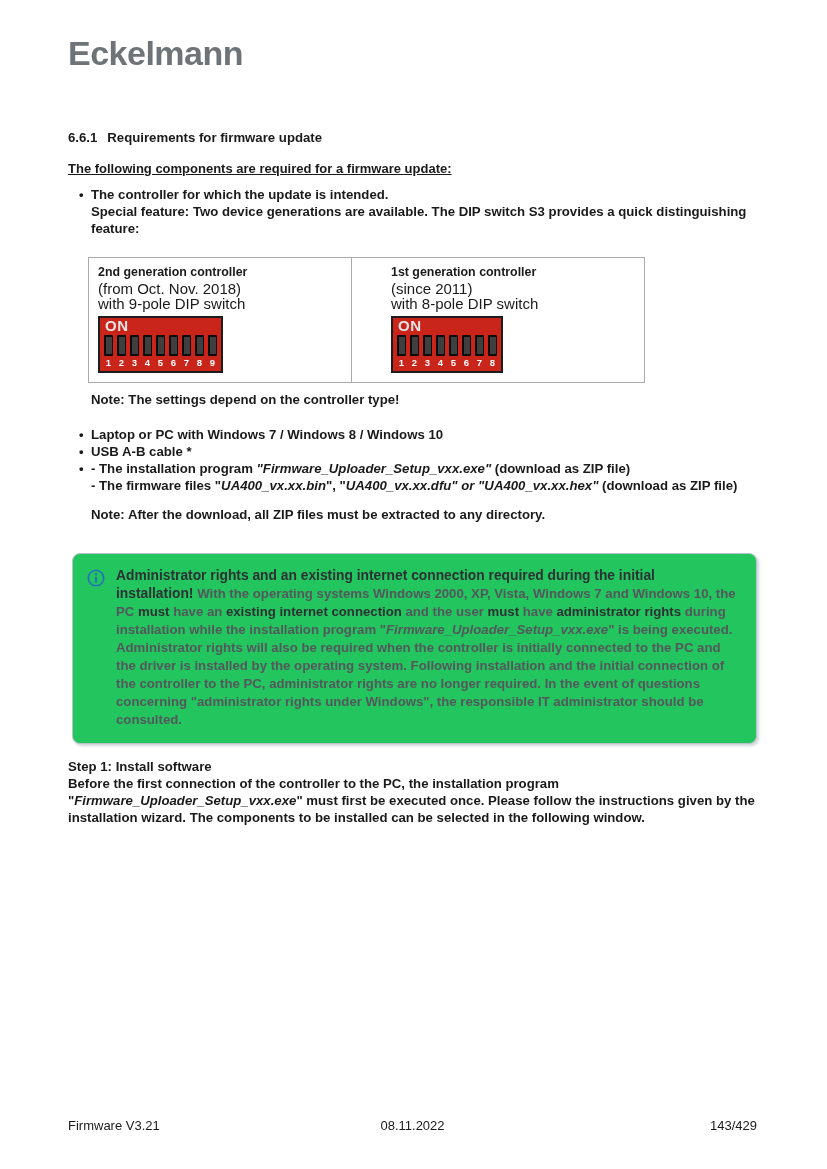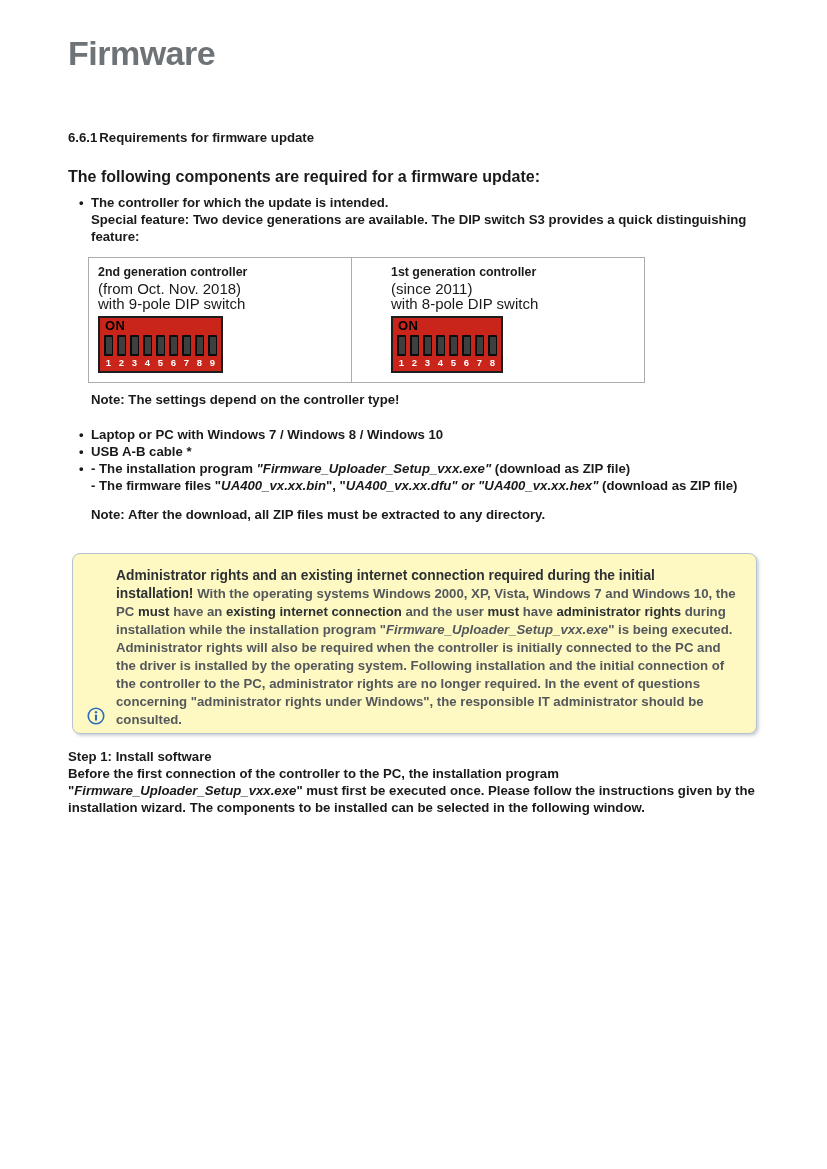--- a/index.html
+++ b/index.html
@@ -15,70 +15,69 @@
   }
   .content { position:absolute; left:68px; right:67px; top:0; }
 
   .logo {
     margin-top:34px;
     font-size:34px; font-weight:bold; letter-spacing:-0.5px;
     color:#6e7377;
   }
 
   .heading { margin-top:56px; font-size:15.5px; font-weight:bold; }
-  .h-num { margin-right:2px;text-align:center; }
+  .h-num { margin-right:10px;text-align:center; }
 
   .para { font-weight:bold; font-size:13.2px; line-height:17px; }
 
-  .intro { margin-top:22px; font-size:16px; }
+  .intro { margin-top:14px; font-size:13px;text-decoration:underline; }
 
   .bullet-item { display:flex; margin-top:9px; }
   .bullet-dot { width:13px; padding-left:1px; margin-left:10px; flex:0 0 13px; font-size:13px; }
   .bullet-body { flex:1; }
 
   
   .dip-table {
-    display:flex; margin-top:12px; margin-left:20px; width:557px;
+    display:flex; margin-top:20px; margin-left:20px; width:557px;
     border:1px solid #ababab;
   }
   .dip-cell { flex:1; padding:7px 10px 9px 9px; }
   .dip-cell + .dip-cell { border-left:1px solid #ababab;padding-left:39px; }
   .cell-title { font-size:12.4px; font-weight:bold; line-height:15.5px; }
   .cell-sub { font-size:15px; line-height:15.5px; }
 
   .dip-switch {
     margin-top:4px;
     background:#c9251b;
     border:2px solid #1d1d1d;
     padding:1px 4px 3px 4px;
     display:inline-block;
   }
-  .dip-on { color:#000000; font-weight:bold; font-size:13px; line-height:14px; margin:0 0 2px 1px; letter-spacing:0.5px; }
+  .dip-on { color:#e5e5e5; font-weight:bold; font-size:15px; line-height:14px; margin:0 0 2px 1px; letter-spacing:0.5px; }
   .dip-poles { display:flex; gap:4px; }
   .pole { width:9px; display:flex; flex-direction:column; align-items:center; }
   .slot { width:9px; height:21px; background:#0c0c0c; border-radius:1px; padding:2px 1.5px; }
   .slider { width:100%; height:100%; background:#3f3f3f; }
   .pole-num { color:#fff; font-weight:bold; font-size:9.5px; line-height:11px; margin-top:1px; text-align:center; }
 
   .note-line { margin-left:23px; }
   .note-1 { margin-top:8px; }
   .note-2 { margin-top:12px; }
 
   .bullets-2 { margin-top:18px; }
   .bullets-2 .bullet-item { margin-top:0; }
 
   
   .info-box {
     margin-top:30px; margin-left:4px; width:685px;
     border:1px solid #b6c2cc; border-radius:8px;
     box-shadow:2px 2px 3px rgba(150,160,170,0.45);
-    padding:13px 20px 4px 14px;
+    padding:13px 20px 14px 14px;
     display:flex; gap:11px;
-    background:#fef9c3;
-    align-items:flex-end;
+    background:#22c55e;
   }
   .info-icon { flex:0 0 18px; padding-top:2px; }
   .info-text { flex:1; font-size:13.2px; line-height:18px; font-weight:bold; color:#54585c; }
   .seg-head { color:#2d3134; font-size:13.8px; }
   .seg-emph { color:#2d3134; }
   .seg-body { }
   .seg-body-i { font-style:italic; }
 
   .seg-r { }
   .seg-b { font-weight:bold; }
@@ -94,21 +93,21 @@
   .footer span { flex:1; }
   .footer .f-center { text-align:center; }
   .footer .f-right { text-align:right; }
 </style>
 </head>
 <body>
 
 <div class="page">
   <div class="content">
 
-    <div class="logo">Firmware</div>
+    <div class="logo">Eckelmann</div>
 
     <div class="heading para">
       <span class="h-num">6.6.1</span><span class="h-title">Requirements for firmware update</span>
     </div>
 
     <div class="intro para">The following components are required for a firmware update:</div>
 
     <div class="bullet-item para">
       <span class="bullet-dot">•</span>
       <div class="bullet-body">
@@ -277,13 +276,18 @@
       <div class="info-text"><span class="seg-head">Administrator rights and an existing internet connection required during the initial installation! </span><span class="seg-body">With the operating systems Windows 2000, XP, Vista, Windows 7 and Windows 10, the PC </span><span class="seg-emph">must</span><span class="seg-body"> have an </span><span class="seg-emph">existing internet connection</span><span class="seg-body"> and the user </span><span class="seg-emph">must</span><span class="seg-body"> have </span><span class="seg-emph">administrator rights</span><span class="seg-body"> during installation while the installation program "</span><span class="seg-body-i">Firmware_Uploader_Setup_vxx.exe</span><span class="seg-body">" is being executed. Administrator rights will also be required when the controller is initially connected to the PC and the driver is installed by the operating system. Following installation and the initial connection of the controller to the PC, administrator rights are no longer required. In the event of questions concerning "administrator rights under Windows", the responsible IT administrator should be consulted.</span></div>
     </div>
 
     <div class="step-block para">
       <div>Step 1: Install software</div>
       <div><span class="seg-b">Before the first connection</span><span class="seg-r"> of the controller to the PC, the installation program "</span><span class="seg-bi">Firmware_Uploader_Setup_vxx.exe</span><span class="seg-r">" must first be executed </span><span class="seg-b">once</span><span class="seg-r">. Please follow the instructions given by the installation wizard. The components to be installed can be selected in the following window.</span></div>
     </div>
 
   </div>
 
+  <div class="footer">
+    <span class="f-left">Firmware V3.21</span>
+    <span class="f-center">08.11.2022</span>
+    <span class="f-right">143/429</span>
+  </div>
 </div>
 
 </body></html>

